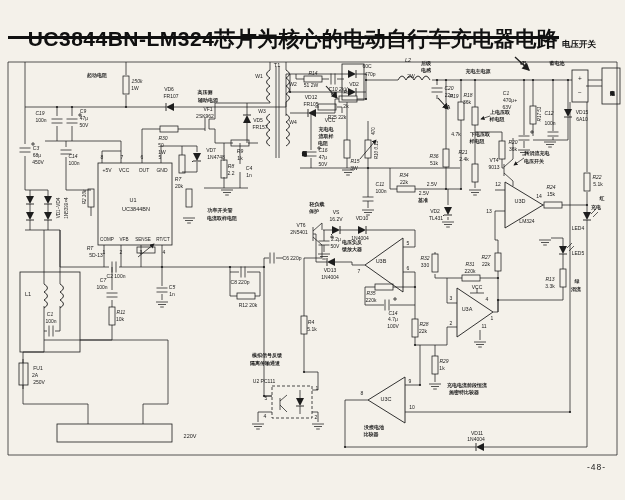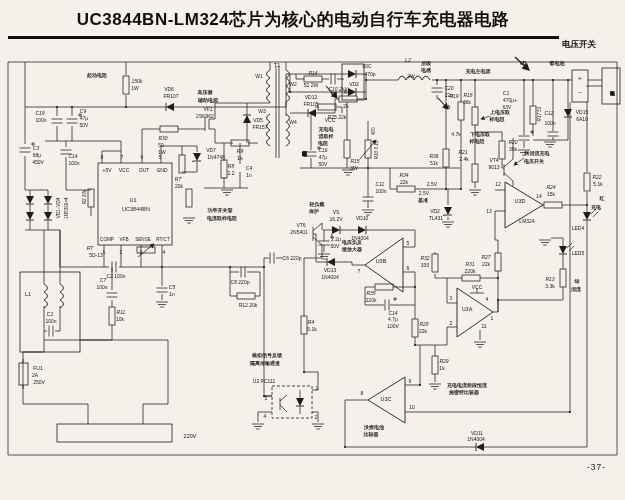--- a/index.html
+++ b/index.html
@@ -1,17 +1,17 @@
 <!DOCTYPE html>
 <html><head>
 <meta charset="utf-8">
 <style>
   html,body{margin:0;padding:0;background:#e6e3db}
   .page{position:relative;width:625px;height:500px;background:#f4f1ea;font-family:"Liberation Sans",sans-serif;overflow:hidden}
-  .title{position:absolute;left:293px;top:19px;transform:translate(-50%,-50%);font-size:17px;font-weight:bold;letter-spacing:.5px;color:#101010;white-space:nowrap}
+  .title{position:absolute;left:293px;top:39px;transform:translate(-50%,-50%);font-size:21px;font-weight:bold;letter-spacing:.5px;color:#101010;white-space:nowrap}
   .hline{position:absolute;left:8px;top:36px;width:551px;height:2.5px;background:#101010}
   .tag{position:absolute;left:562px;top:39px;font-size:8.5px;font-weight:bold;color:#101010;white-space:nowrap}
   .pageno{position:absolute;left:587px;top:462px;font-size:8.5px;color:#222;letter-spacing:1px}
   #cir{position:absolute;left:0;top:0}
   #labels span{position:absolute;color:#1b1b1b;white-space:nowrap;line-height:1;pointer-events:none}
 </style>
 </head>
 <body>
 
 <div class="page">
@@ -724,14 +724,14 @@
       <span style="left: 386px; top: 400px; font-size: 5.5px; transform: translate(-50%, -50%);">U3C</span>
       <span style="left: 374px; top: 427px; font-size: 5px; font-weight: bold; transform: translate(-50%, -50%);">没接电池</span>
       <span style="left: 371px; top: 434px; font-size: 5px; font-weight: bold; transform: translate(-50%, -50%);">比较器</span>
       <span style="left: 444px; top: 361px; font-size: 5px; font-style: italic; transform: translate(-50%, -50%);">R29</span>
       <span style="left: 442px; top: 368px; font-size: 5px; transform: translate(-50%, -50%);">1k</span>
       <span style="left: 467px; top: 385px; font-size: 5px; font-weight: bold; transform: translate(-50%, -50%);">充电电流前段恒流</span>
       <span style="left: 464px; top: 392px; font-size: 5px; font-weight: bold; transform: translate(-50%, -50%);">施密特比较器</span>
       <span style="left: 477px; top: 433px; font-size: 5px; transform: translate(-50%, -50%);">VD11</span>
       <span style="left: 476px; top: 439px; font-size: 5px; transform: translate(-50%, -50%);">1N4004</span>
     </div>
-  <span class="pageno">-37-</span>
+  <span class="pageno">-48-</span>
 </div>
 
 </body></html>

